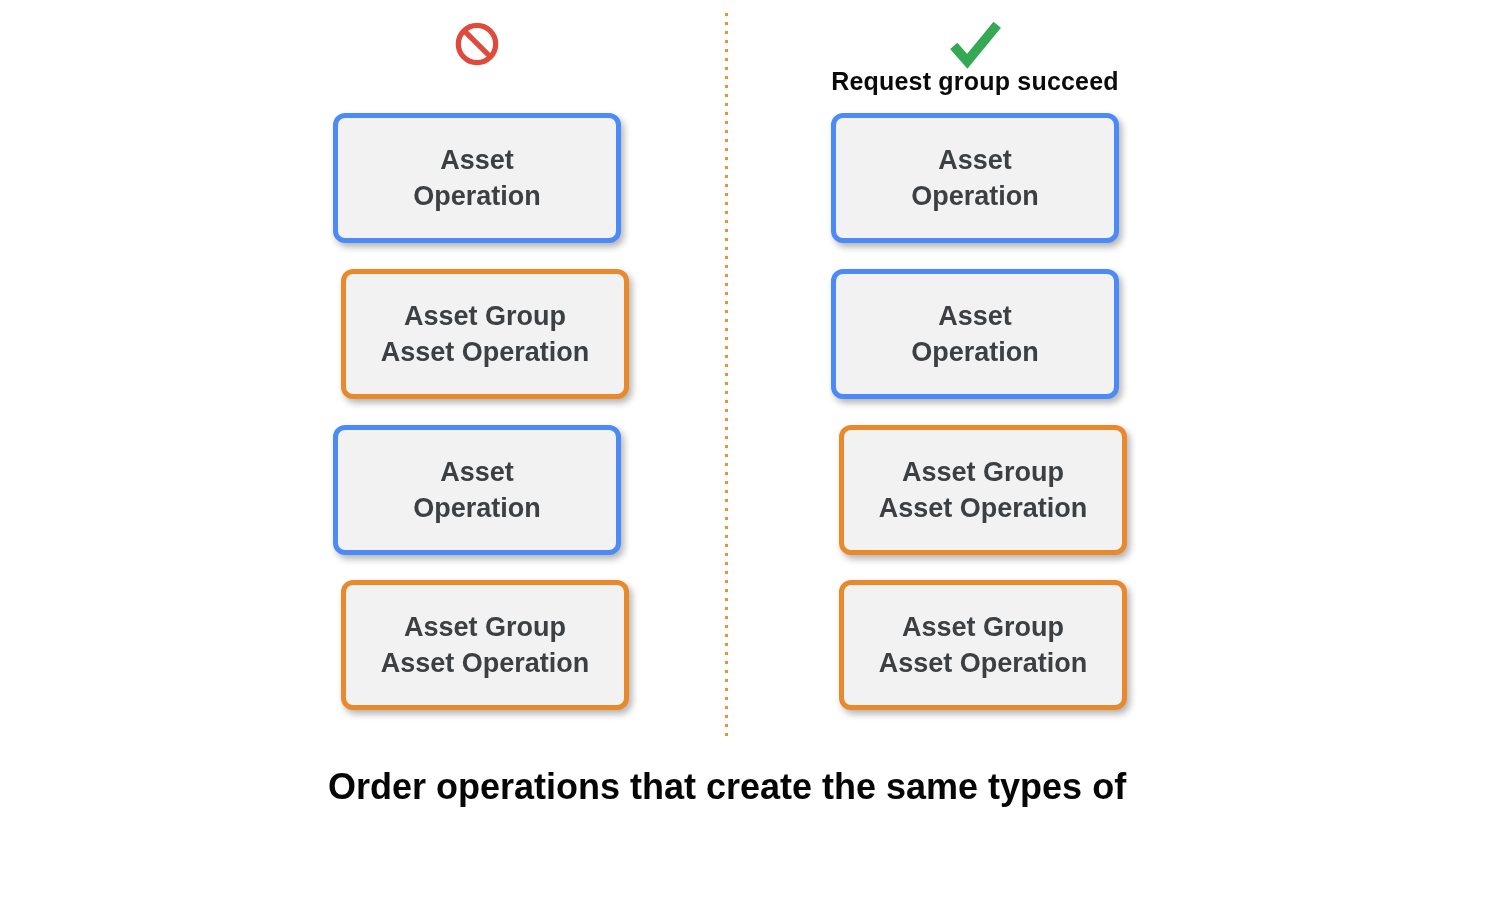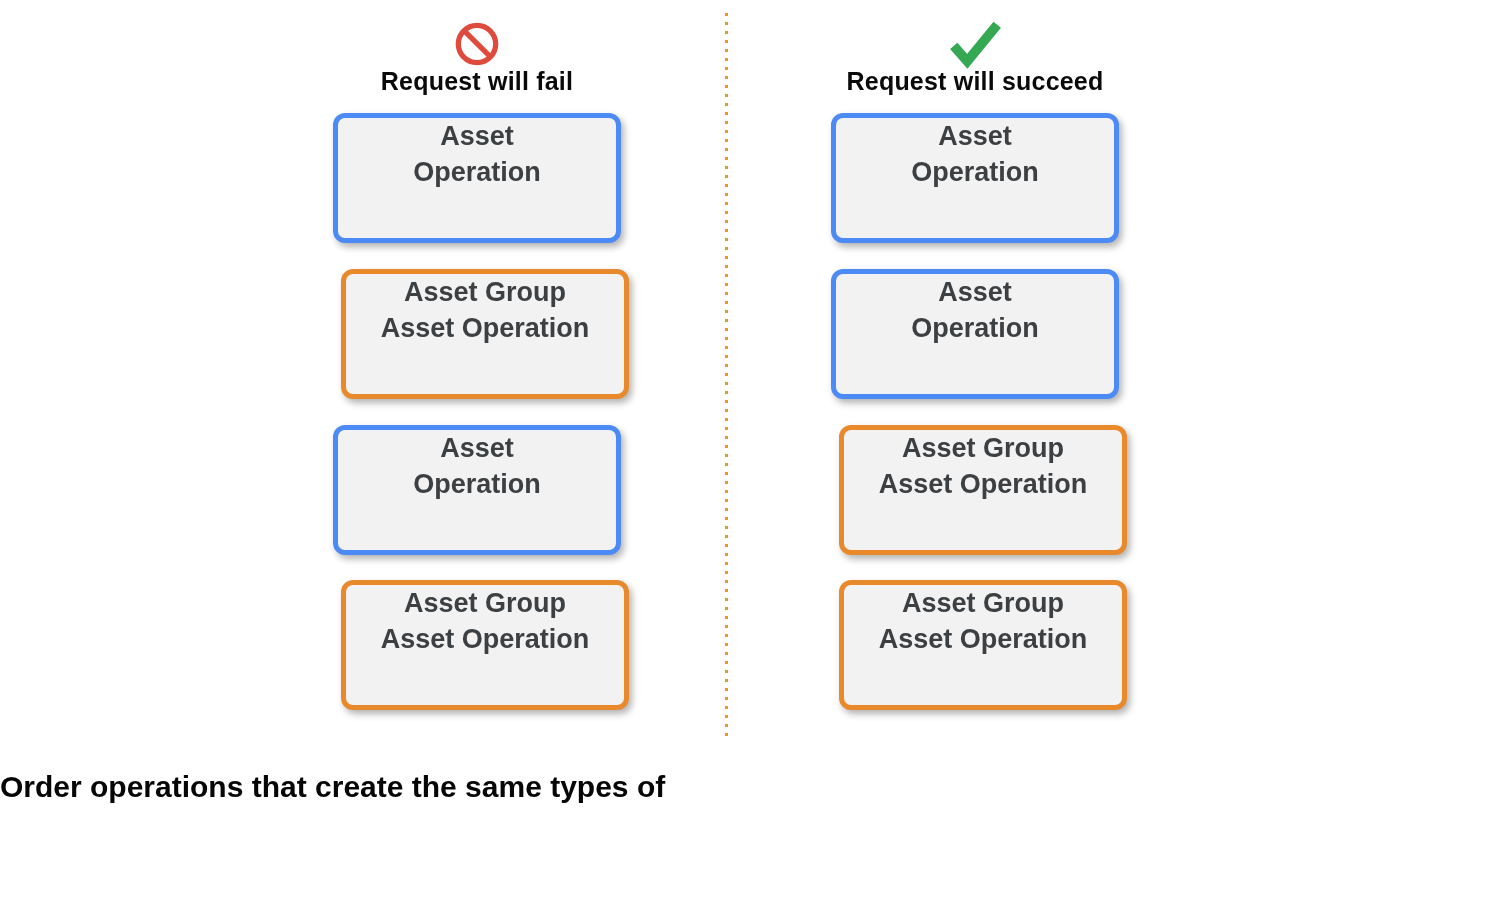--- a/index.html
+++ b/index.html
@@ -52,21 +52,21 @@
     width: 288px;
     height: 130px;
     box-sizing: border-box;
     background: #F2F2F2;
     border: 5px solid #999;
     border-radius: 12px;
     box-shadow: 3px 4px 7px rgba(0,0,0,0.30);
     display: flex;
     flex-direction: column;
     align-items: center;
-    justify-content: flex-start;
+    justify-content: center;
     text-align: center;
     font-size: 27px;
     line-height: 36px;
     font-weight: bold;
     color: #3C4043;
   }
   .box[data-type="blue"]   { border-color: #4C8BF5; }
   .box[data-type="orange"] { border-color: #E8892C; margin-left: 8px; }
   .box.r1 { top: 113px; }
   .box.r2 { top: 269px; }
@@ -82,40 +82,39 @@
       to bottom,
       #E8962F 0px, #E8962F 3px,
       transparent 3px, transparent 9px
     );
   }
   .caption {
     position: absolute;
     top: 767px;
     left: 0;
     width: 1454px;
-    text-align: left;
-    font-size: 30px;
+    text-align: center;
+    font-size: 36px;
     line-height: 39px;
     font-weight: bold;
     color: #060606;
   }
 </style>
 </head>
 <body>
 
 <div class="canvas">
 
   <section class="column fail">
     <div class="col-icon">
       <svg width="46" height="46" viewBox="0 0 48 48" aria-hidden="true">
         <circle cx="24" cy="24" r="19.5" fill="none" stroke="#DE4B3C" stroke-width="5.5"></circle>
         <line x1="11" y1="10.5" x2="37.5" y2="37" stroke="#DE4B3C" stroke-width="5.5"></line>
       </svg>
     </div>
-    <div class="col-header">Request will fail</div>
 
     <div class="box r1" data-type="blue">
       <span>Asset</span>
       <span>Operation</span>
     </div>
     <div class="box r2" data-type="orange">
       <span>Asset Group</span>
       <span>Asset Operation</span>
     </div>
     <div class="box r3" data-type="blue">
@@ -129,21 +128,21 @@
   </section>
 
   <div class="divider"></div>
 
   <section class="column succeed">
     <div class="col-icon">
       <svg width="58" height="50" viewBox="0 0 58 50" aria-hidden="true">
         <path d="M7 27 L21 43 L52 5" fill="none" stroke="#34A853" stroke-width="10" stroke-linecap="butt" stroke-linejoin="miter"></path>
       </svg>
     </div>
-    <div class="col-header">Request will succeed</div>
+    <div class="col-header">Request group succeed</div>
 
     <div class="box r1" data-type="blue">
       <span>Asset</span>
       <span>Operation</span>
     </div>
     <div class="box r2" data-type="blue">
       <span>Asset</span>
       <span>Operation</span>
     </div>
     <div class="box r3" data-type="orange">

